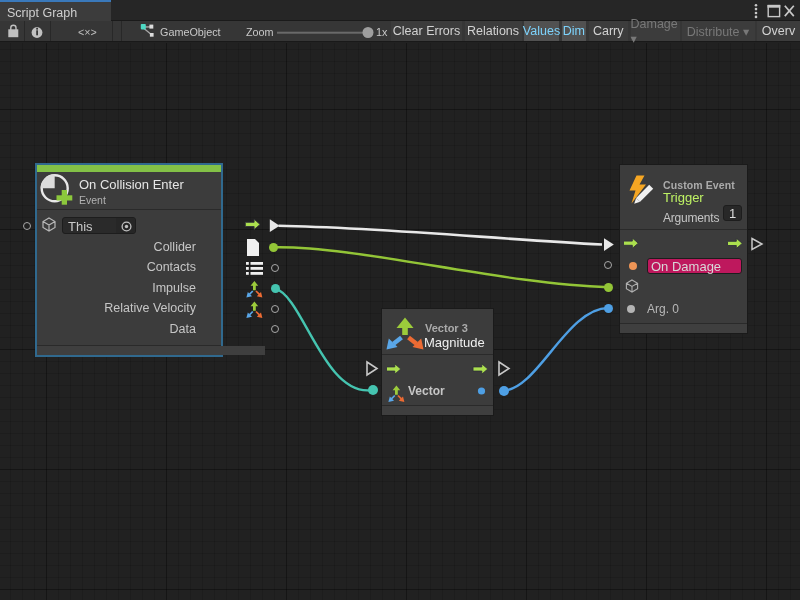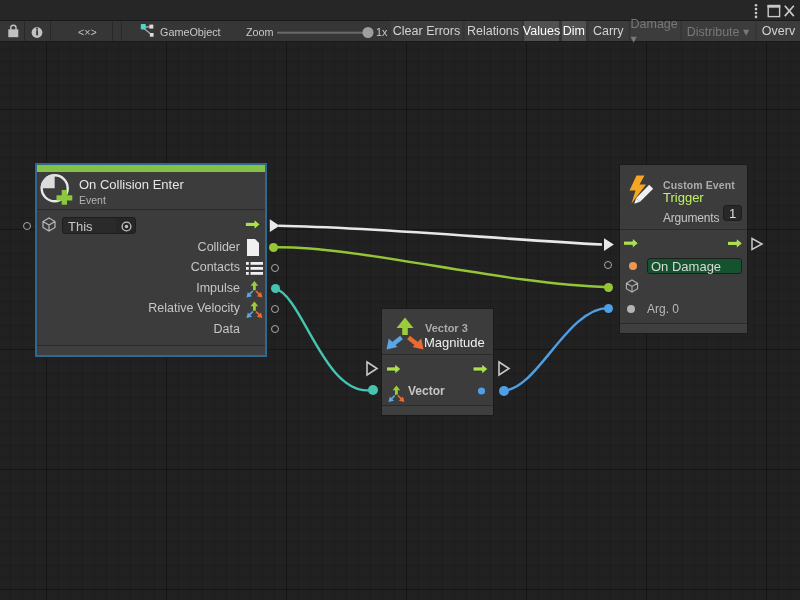--- a/index.html
+++ b/index.html
@@ -11,54 +11,57 @@
   
   #tabstrip{left:0;top:0;width:800px;height:21px;background:#262626;border-bottom:1px solid #1a1a1a;}
   #tab{left:0;top:0;width:111px;height:21px;background:#3c3c3c;border-top:2px solid #3a79bb;}
   #tab span{position:absolute;left:7px;top:4px;font-size:12.5px;color:#cfcfcf;}
 
   
   #toolbar{left:0;top:21px;width:800px;height:21px;background:#363636;border-bottom:1px solid #191919;}
   .sep{position:absolute;top:0;width:1px;height:20px;background:#282828;}
   .tbtn{position:absolute;top:0;height:20px;background:#3c3c3c;color:#d2d2d2;font-size:12.5px;
         display:flex;align-items:center;justify-content:center;}
-  .tbtn.on{background:#515151;color:#ffffff;}
+  .tbtn.on{background:#515151;color:#7dd3fc;}
   .tbtn.dis{color:#787878;}
 
   
   #graph{left:0;top:43px;width:800px;height:557px;
     background-color:#212121;
     background-image:
       linear-gradient(to right, rgba(0,0,0,0.28) 1px, transparent 1px),
       linear-gradient(to bottom, rgba(0,0,0,0.28) 1px, transparent 1px),
       linear-gradient(to right, rgba(0,0,0,0.13) 1px, transparent 1px),
       linear-gradient(to bottom, rgba(0,0,0,0.13) 1px, transparent 1px);
     background-size:120px 120px,120px 120px,12px 12px,12px 12px;
     background-position:46px 0,0 66px,10px 0,0 6px;
   }
   #wires{left:0;top:0;width:800px;height:557px;}
 
   .node{position:absolute;background:#3c3c3c;border:1px solid #1a1a1a;}
   .node .hdr-sep{position:absolute;left:0;width:100%;height:1px;background:#2a2a2a;}
   .portlabel{position:absolute;font-size:12.5px;color:#c6c6c6;white-space:nowrap;right:25px;}
 
   
-  #node1{left:35px;top:163px;width:232px;height:194px;border:2px solid #30698e;background:#3c3c3c;}
+  #node1{left:35px;top:163px;width:188px;height:194px;border:2px solid #30698e;background:#3c3c3c;}
   #node1 .greenbar{position:absolute;left:0;top:0;width:100%;height:7px;background:#83c147;}
 
   .field{position:absolute;background:#2a2a2a;border:1px solid #1d1d1d;border-radius:3px;color:#c9c9c9;font-size:13px;white-space:nowrap;}
 
   .dot{position:absolute;border-radius:50%;}
   .ring{position:absolute;border-radius:50%;border:1.5px solid #a8a8a8;background:transparent;}
 </style>
 </head>
 <body>
 <div id="stage">
 
   <div id="tabstrip" class="abs">
+    <div id="tab" class="abs">
+        <span>Script Graph</span>
+      </div>
 
     <svg class="abs" style="left:745px;top:0;width:55px;height:21px" viewBox="0 0 55 21">
       <g fill="#c8c8c8">
         <circle cx="11" cy="5.2" r="1.3"></circle>
           <circle cx="11" cy="9.1" r="1.3"></circle>
           <circle cx="11" cy="13" r="1.3"></circle>
           <circle cx="11" cy="16.9" r="1.3"></circle>
       </g>
       <rect x="23.2" y="5.6" width="11.4" height="11" fill="none" stroke="#c8c8c8" stroke-width="1.4"></rect>
       <rect x="22.5" y="4.9" width="12.8" height="2.8" fill="#c8c8c8"></rect>
@@ -251,21 +254,21 @@
     <div class="abs" style="left:43px;top:46px;font-size:12px;letter-spacing:-0.2px;color:#c6c6c6;">Arguments</div>
     <div class="field" style="left:103px;top:40px;width:19px;height:16px;background:#282828;">
       <span style="position:absolute;left:5px;top:0px;color:#dddddd;">1</span>
     </div>
     <div class="hdr-sep" style="top:64px"></div>
     <svg class="abs" style="left:4px;top:73px;width:121px;height:14px" viewBox="0 0 121 14">
       <path d="M-0.5,3.1 h8.8 v-3.1 l6,5.2 l-6,5.2 v-3.1 h-8.8 z" fill="#abdf4e" stroke="#30303a" stroke-width="0.9"></path>
       <path d="M103.5,3.3 h8.8 v-3.1 l6,5.2 l-6,5.2 v-3.1 h-8.8 z" fill="#abdf4e" stroke="#30303a" stroke-width="0.9"></path>
     </svg>
     <div class="dot abs" style="left:8.5px;top:97px;width:8px;height:8px;background:#ef9556;"></div>
-    <div class="field" style="left:27px;top:93.5px;width:95px;height:16px;background:#14532d;">
+    <div class="field" style="left:27px;top:93.5px;width:95px;height:16px;background:#be185d;">
       <span style="position:absolute;left:3px;top:0px;color:#d8d8d8;">On Damage</span>
     </div>
     <svg class="abs" style="left:5px;top:114px;width:14px;height:14px" viewBox="0 0 14 15">
       <path d="M7 1 L13 4.5 V10.5 L7 14 L1 10.5 V4.5 Z M1 4.5 L7 8 L13 4.5 M7 8 V14" fill="none" stroke="#b0b0b0" stroke-width="1.2"></path>
     </svg>
     <div class="dot abs" style="left:7px;top:140.5px;width:8px;height:8px;background:#b4b4b4;"></div>
     <div class="abs" style="left:27px;top:137.5px;font-size:12px;color:#b8b8b8;">Arg. 0</div>
     <div class="hdr-sep" style="top:158px"></div>
     <div class="abs" style="left:0;top:159px;width:127px;height:9px;background:#3f3f3f;"></div>
   </div>

